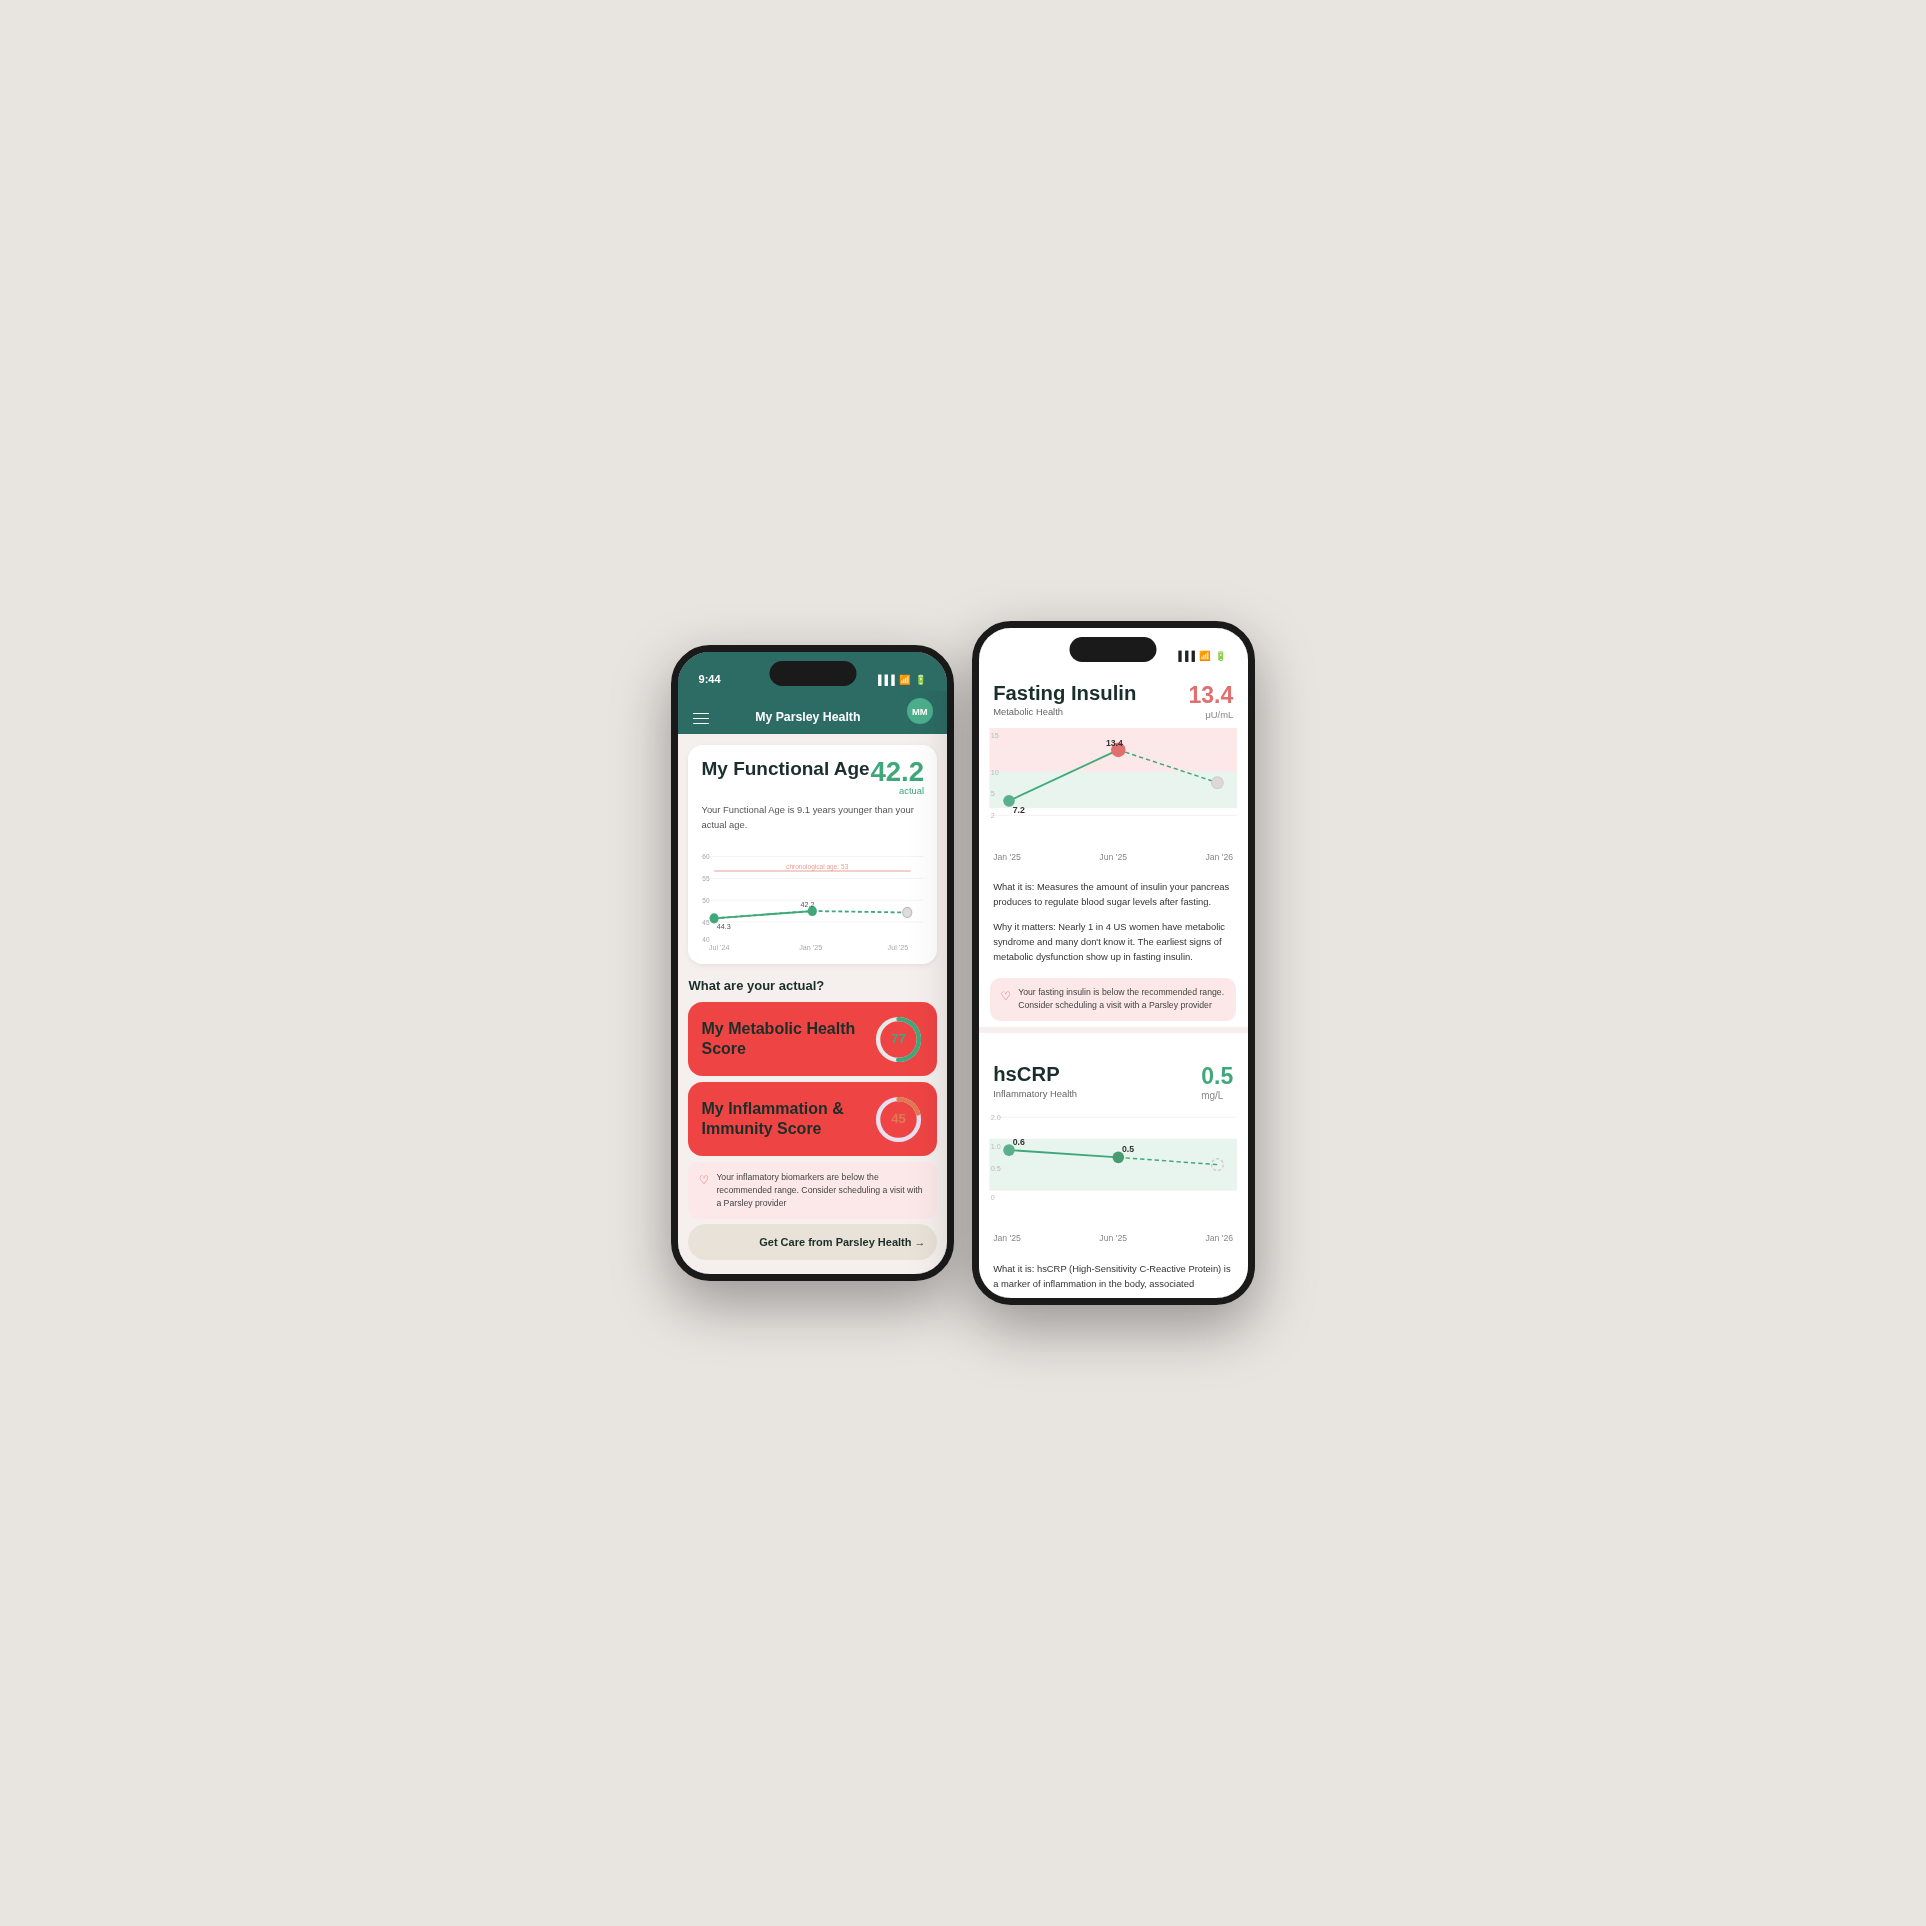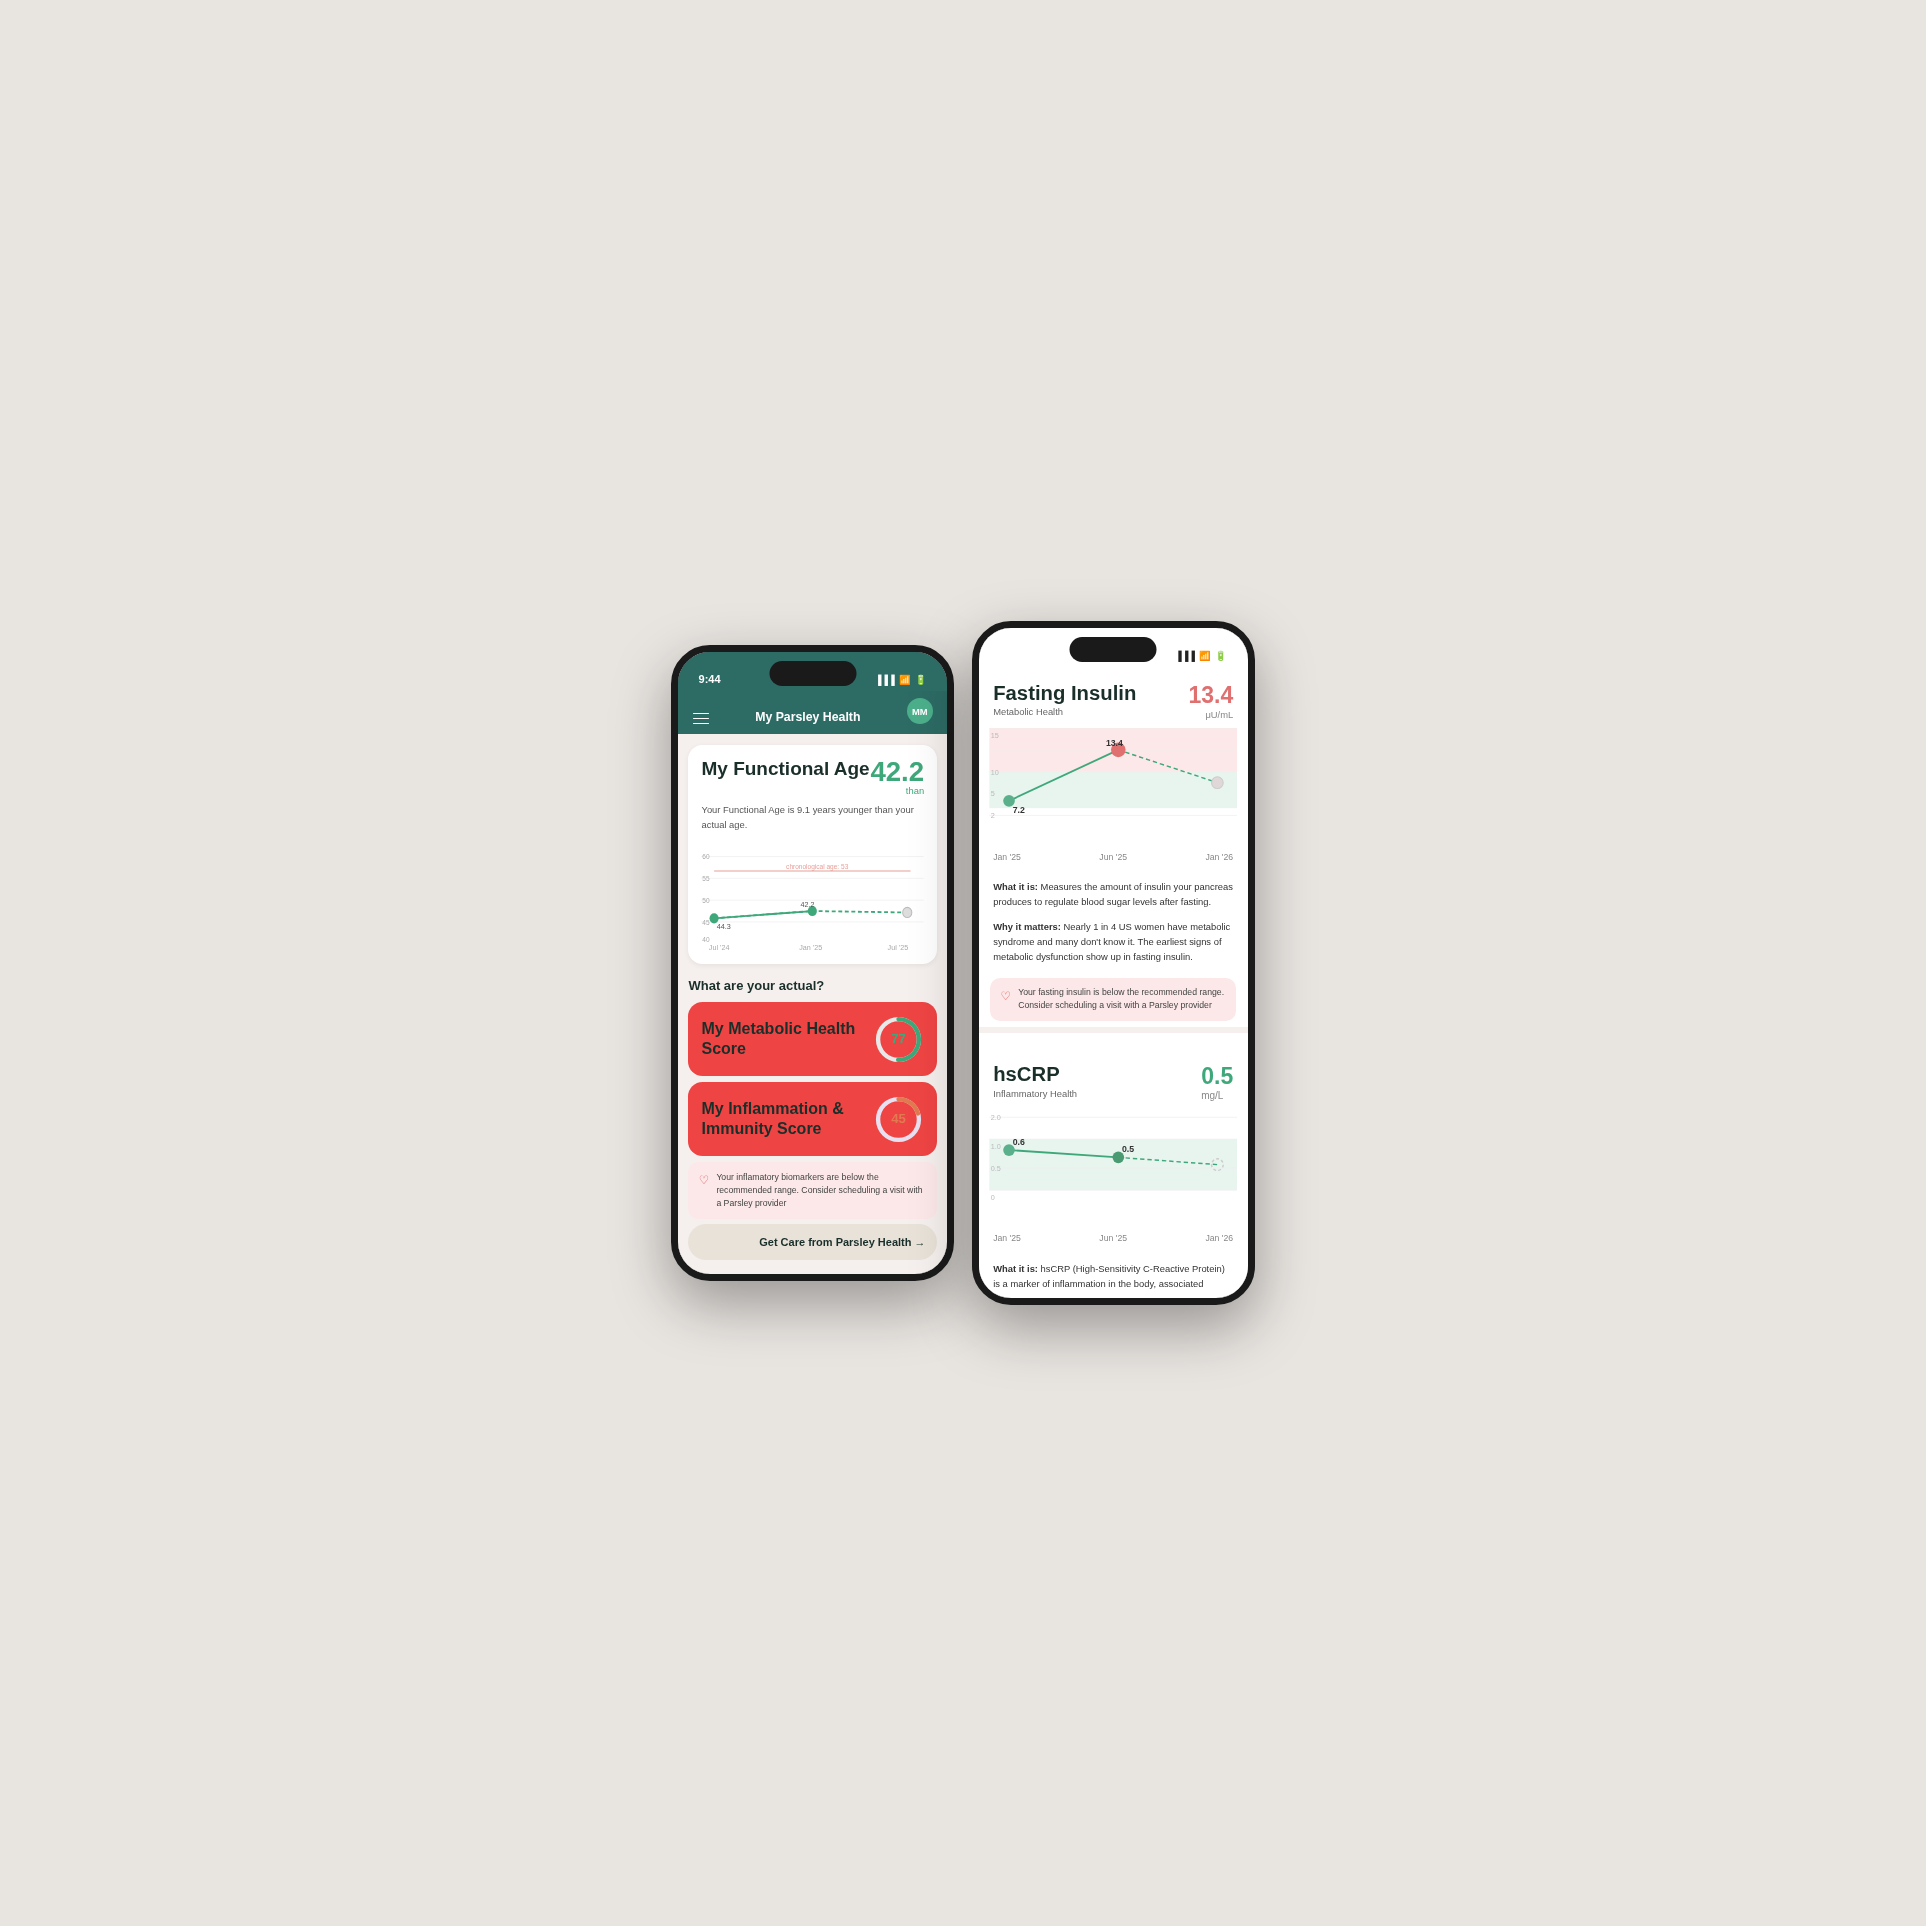--- a/index.html
+++ b/index.html
@@ -290,21 +290,21 @@
     }
 
     
     .desc-block {
       padding: 7.3px 14.5px;
       font-size: 9.4px;
       color: #333;
       line-height: 1.6;
     }
     .desc-block strong {
-      font-weight: 700;
+      font-weight: 400;
     }
 
     
     .alert-detail {
       background: #fce8e8;
       border-radius: 10.2px;
       margin: 5.8px 11.6px;
       padding: 8.7px 10.2px;
       display: flex;
       align-items: flex-start;
@@ -387,21 +387,21 @@
     <div class="avatar-circle">MM</div>
   </div>
 
   <div class="phone-content">
 
     <div class="card">
       <div class="fa-card-header">
         <div class="fa-title">My Functional Age</div>
         <div class="fa-score">
           <div class="fa-score-value">42.2</div>
-          <div class="fa-score-unit">than</div>
+          <div class="fa-score-unit">actual</div>
         </div>
       </div>
       <div class="fa-desc">Your Functional Age is 9.1 years younger than your actual age.</div>
 
       <div class="chart-container">
         <svg class="chart-svg" viewBox="0 0 340 150" preserveAspectRatio="none">
 
           <line x1="0" y1="20" x2="340" y2="20" stroke="#eee" stroke-width="1"></line>
           <line x1="0" y1="50" x2="340" y2="50" stroke="#eee" stroke-width="1"></line>
           <line x1="0" y1="80" x2="340" y2="80" stroke="#eee" stroke-width="1"></line>

